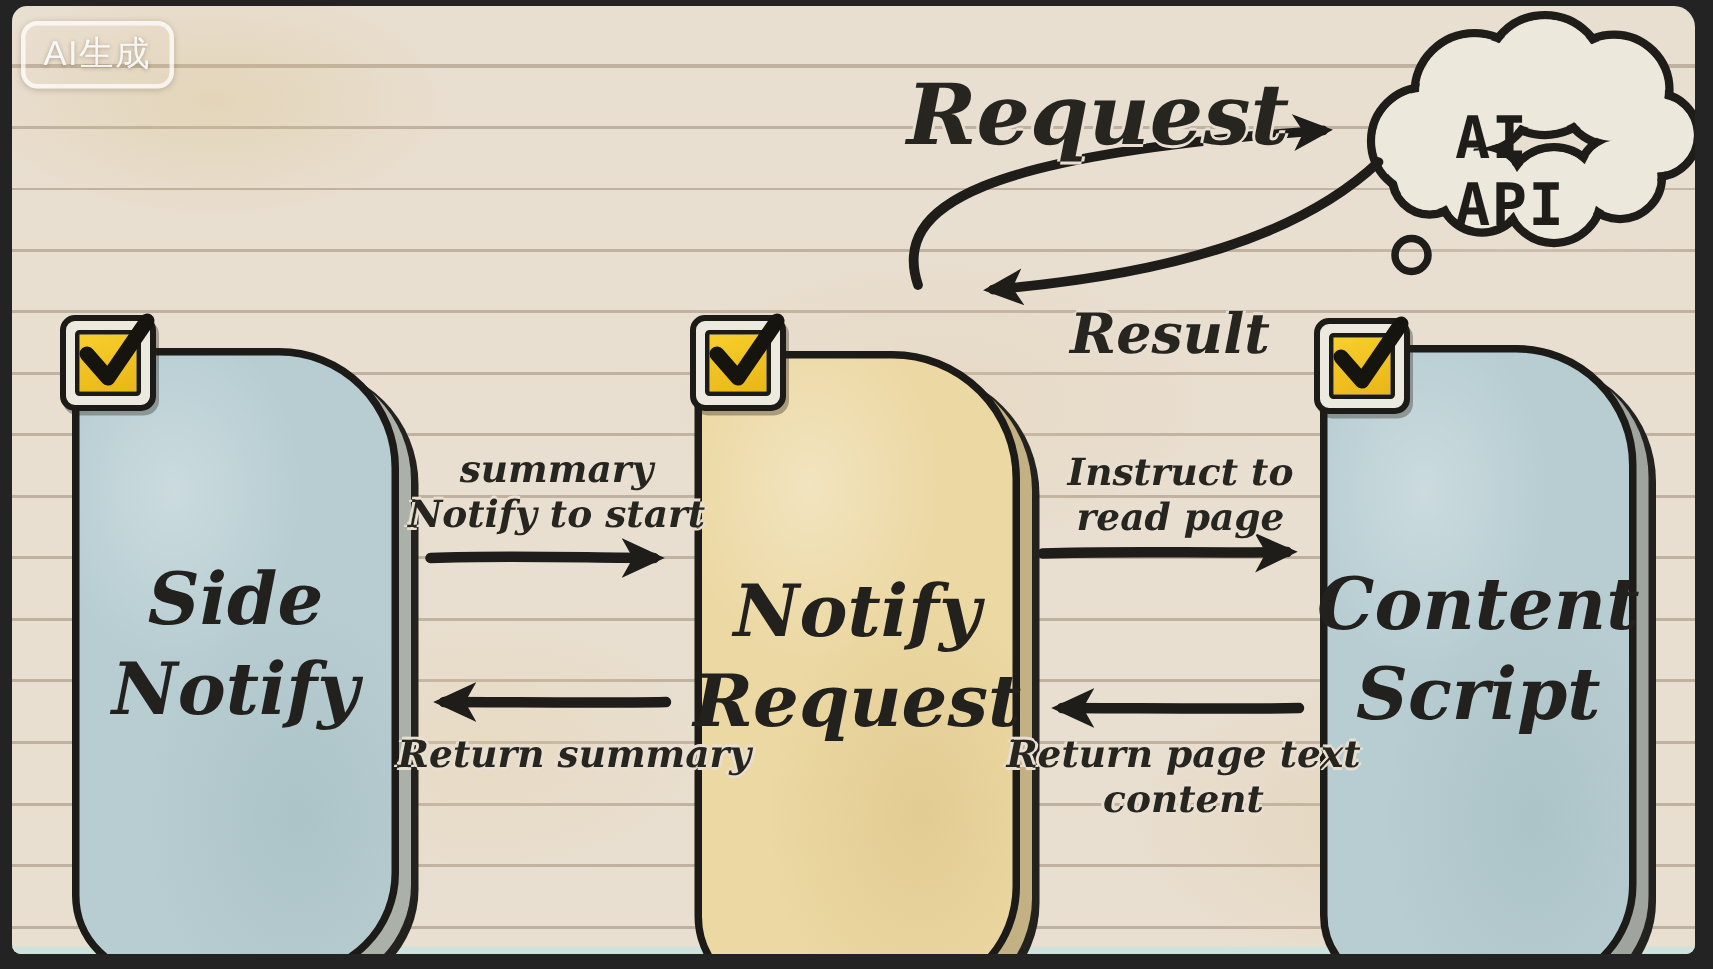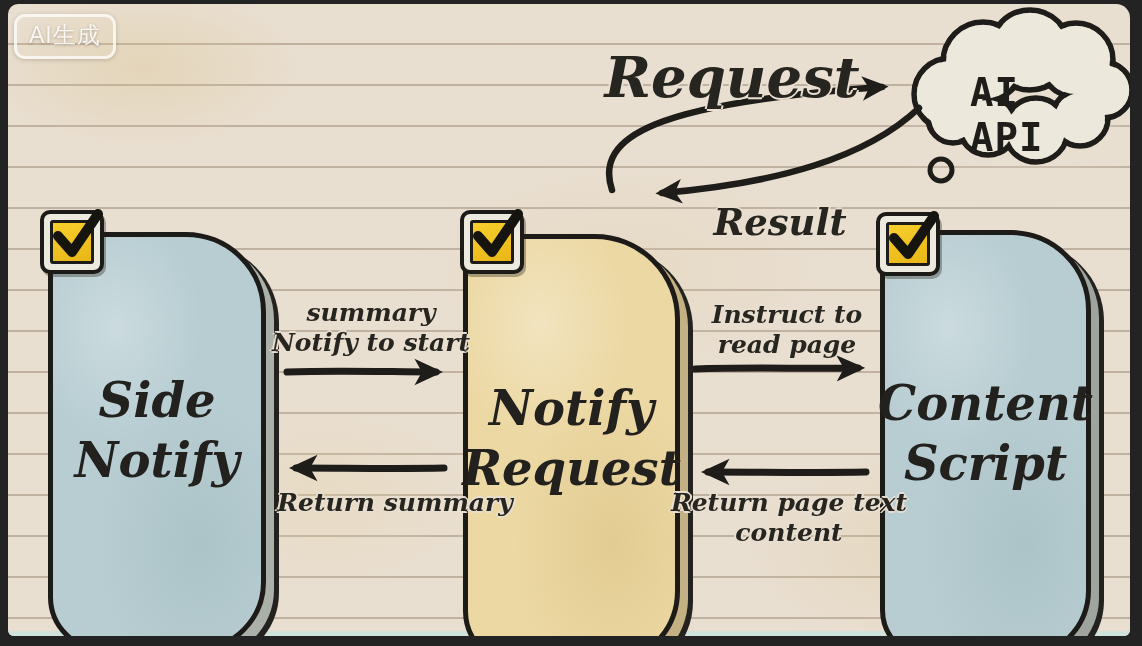--- a/index.html
+++ b/index.html
@@ -93,21 +93,21 @@
   .hand{
     position:absolute;z-index:15;color:#26251f;text-align:center;
     font-family:"DejaVu Serif","Liberation Serif",serif;font-style:italic;font-weight:600;
     transform:translateX(-50%);line-height:1.2;white-space:nowrap;
     text-shadow:-2px 0 0 #e9dfd1,2px 0 0 #e9dfd1,0 -2px 0 #e9dfd1,0 2px 0 #e9dfd1;
   }
   .edge-label{font-size:25px;}
   .lbl-request{left:724px;top:40px;font-size:56px;}
   .lbl-result{left:772px;top:196px;font-size:37px;font-style:italic;}
   .lbl-notify{left:363px;top:294px;}
-  .lbl-return-summary{left:387px;top:484px;}
+  .lbl-return-summary{left:375px;top:484px;}
   .lbl-instruct{left:779px;top:296px;}
   .lbl-return-page{left:781px;top:484px;}
   
   .cloud-label{
     position:absolute;z-index:15;left:962px;top:66px;width:136px;
     font-family:"DejaVu Sans Mono","Liberation Mono",monospace;
     font-weight:bold;font-size:39px;color:#1e1d1a;letter-spacing:1px;
   }
 </style>
 </head>

